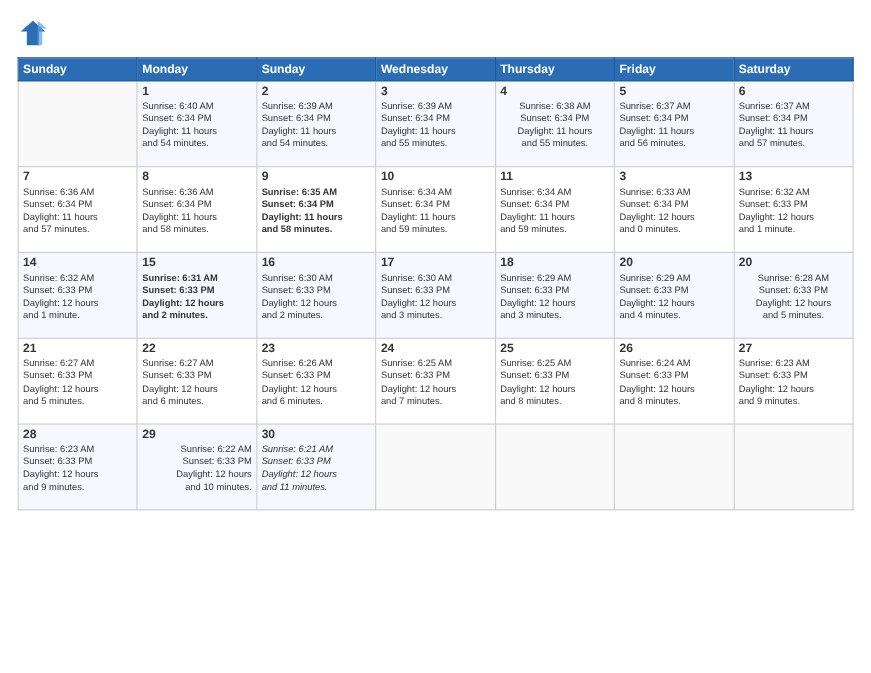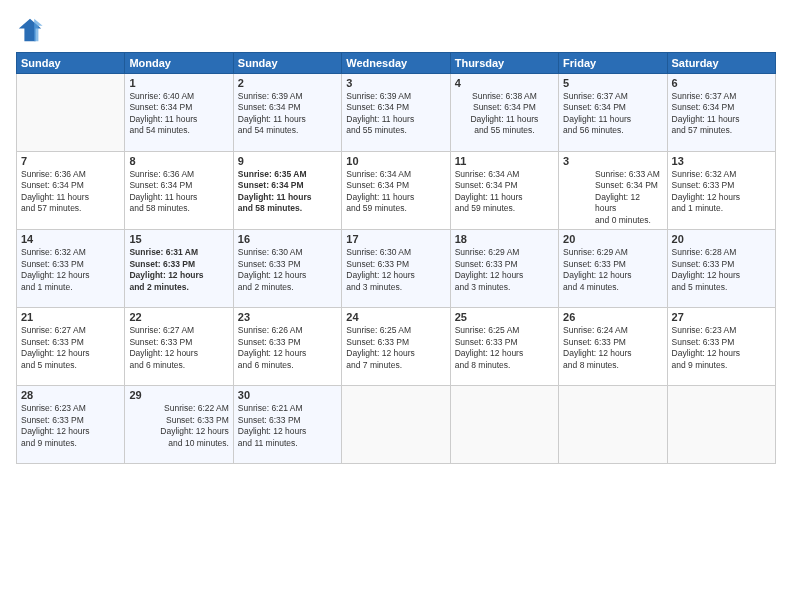--- a/index.html
+++ b/index.html
@@ -204,21 +204,21 @@
           </td>
           <td>
             <span class="day-number">11</span>
             <div class="day-info" style="white-space: pre-line;">Sunrise: 6:34 AM
 Sunset: 6:34 PM
 Daylight: 11 hours
 and 59 minutes.</div>
           </td>
           <td>
             <span class="day-number">3</span>
-            <div class="day-info" style="white-space: pre-line; margin-left: 32px;">Sunrise: 6:33 AM
+            <div class="day-info" style="white-space: pre-line;">Sunrise: 6:33 AM
 Sunset: 6:34 PM
 Daylight: 12 hours
 and 0 minutes.</div>
           </td>
           <td>
             <span class="day-number">13</span>
             <div class="day-info" style="white-space: pre-line;">Sunrise: 6:32 AM
 Sunset: 6:33 PM
 Daylight: 12 hours
 and 1 minute.</div>
@@ -262,21 +262,21 @@
           </td>
           <td>
             <span class="day-number">20</span>
             <div class="day-info" style="white-space: pre-line;">Sunrise: 6:29 AM
 Sunset: 6:33 PM
 Daylight: 12 hours
 and 4 minutes.</div>
           </td>
           <td>
             <span class="day-number">20</span>
-            <div class="day-info" style="white-space: pre-line;">Sunrise: 6:28 AM
+            <div class="day-info" style="white-space: pre-line; text-align: center;">Sunrise: 6:28 AM
 Sunset: 6:33 PM
 Daylight: 12 hours
 and 5 minutes.</div>
           </td>
         </tr>
         <tr>
           <td>
             <span class="day-number">21</span>
             <div class="day-info" style="white-space: pre-line;">Sunrise: 6:27 AM
 Sunset: 6:33 PM
@@ -336,21 +336,21 @@
           </td>
           <td>
             <span class="day-number">29</span>
             <div class="day-info" style="white-space: pre-line; text-align: right;">Sunrise: 6:22 AM
 Sunset: 6:33 PM
 Daylight: 12 hours
 and 10 minutes.</div>
           </td>
           <td>
             <span class="day-number">30</span>
-            <div class="day-info" style="white-space: pre-line;">Sunrise: 6:21 AM
+            <div class="day-info" style="white-space: pre-line; font-style: italic;">Sunrise: 6:21 AM
 Sunset: 6:33 PM
 Daylight: 12 hours
 and 11 minutes.</div>
           </td>
           <td class="empty"></td>
           <td class="empty"></td>
           <td class="empty"></td>
           <td class="empty"></td>
         </tr>
       </tbody>

